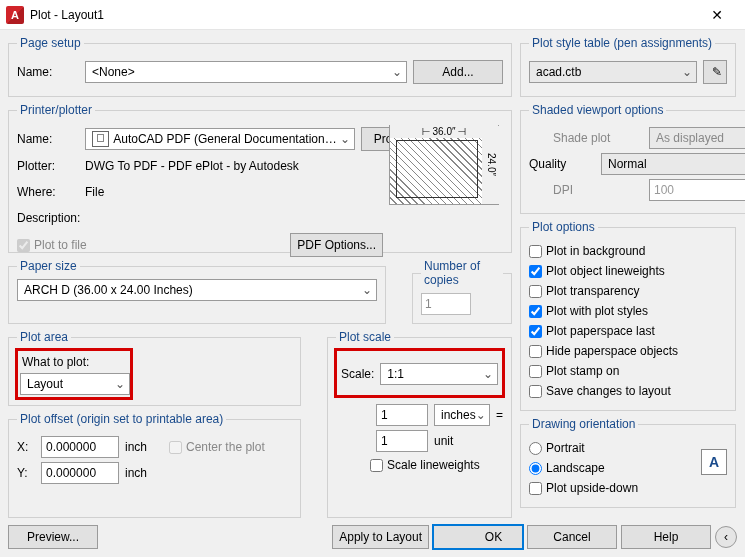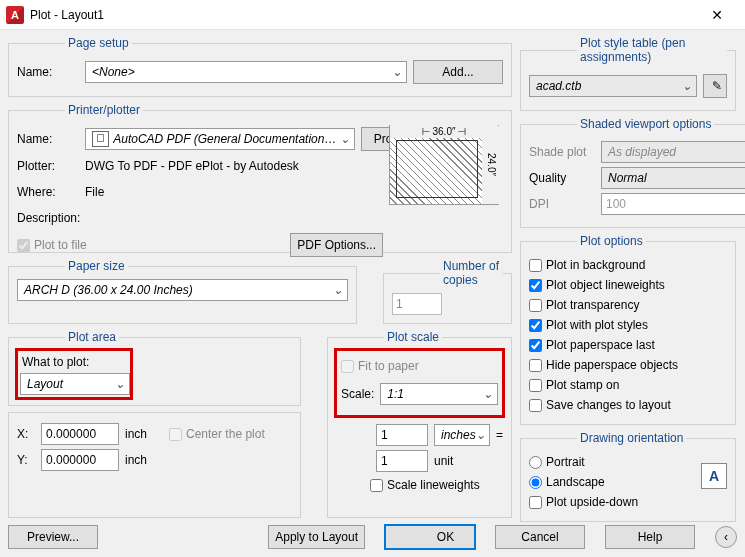--- a/index.html
+++ b/index.html
@@ -52,35 +52,34 @@
   fieldset.group {
     border: 1px solid #d0d0d0;
     margin: 0;
     padding: 6px 8px 8px 8px;
     background: #f0f0f0;
   }
   fieldset.group > legend {
     font-size: 12px;
     padding: 0 3px;
     color: #1a4b8c;
-    margin-left: 48px;
   }
   .row { display:flex; align-items:center; gap:6px; margin:4px 0; min-height:22px;}
   .lbl { width:62px; color:#000; }
-  .lbl.disabled, .disabled { color:#888; }
+  .lbl.disabled, .disabled { color:#888;margin-left:24px; }
   .select, .combo, .txt {
     height: 22px;
     border: 1px solid #9a9a9a;
     background: #fff;
     font: inherit;
     padding: 2px 4px;
     min-width: 0;
   }
   .select.light { background:#e9e9e9; }
-  .select.flat { display:flex; align-items:center; justify-content:space-between; padding:0 4px 0 6px;font-style:italic;}
+  .select.flat { display:flex; align-items:center; justify-content:space-between; padding:0 4px 0 6px;}
   .select.flat .chev { color:#555; }
   .btn {
     height: 24px;
     min-width: 90px;
     border: 1px solid #9a9a9a;
     background: #e1e1e1;
     font: inherit;
     cursor: pointer;
   }
   .btn.small { min-width: auto; padding:0 8px; }
@@ -100,21 +99,21 @@
     position:absolute; top:-2px; left:0; right:0; height:14px; background:#f0f0f0;
     display:flex;align-items:center;justify-content:center; font-size:10px; gap:2px;
   }
   .paper-preview .dim-right {
     position:absolute; top:0; right:-2px; bottom:0; width:18px; background:#f0f0f0;
     display:flex;align-items:center;justify-content:center; font-size:10px;
   }
   .paper-preview .inner { position:absolute; top:14px; left:6px; right:20px; bottom:6px; border:1px solid #333;}
   .bottom-bar {
     position:absolute; left:8px; right:8px; bottom:8px;
-    display:flex; align-items:center; gap:20px;
+    display:flex; align-items:center; gap:4px;
   }
   .bottom-bar .spacer { flex:1; }
   .orient-icon {
     width:26px;height:26px;border:1px solid #888;background:#fff;
     display:flex;align-items:center;justify-content:center;
     font-weight:bold;font-size:14px;color:#1a4b8c;
   }
   .expand-btn {
     width:22px;height:22px;border:1px solid #9a9a9a;border-radius:11px;
     background:#e5e5e5;display:flex;align-items:center;justify-content:center;
@@ -196,64 +195,61 @@
     </fieldset>
 
     <div class="two-col-mid">
       <fieldset class="group" style="flex:1">
         <legend>Paper size</legend>
         <div class="select flat" style="width:100%">
           <span>ARCH D (36.00 x 24.00 Inches)</span>
           <span class="chev">⌄</span>
         </div>
       </fieldset>
-      <fieldset class="group" style="width:129px">
+      <fieldset class="group" style="width:100px">
         <legend>Number of copies</legend>
         <div class="spin">1</div>
       </fieldset>
     </div>
 
     <div class="two-col-mid" style="flex:1">
       <div style="width:310px;display:flex;flex-direction:column;gap:6px;">
         <fieldset class="group" style="height:76px">
           <legend>Plot area</legend>
           <div class="redbox" style="width:118px">
             <div style="margin:2px 0 4px 2px">What to plot:</div>
             <div class="select flat" style="width:110px">
               <span>Layout</span>
               <span class="chev">⌄</span>
             </div>
           </div>
         </fieldset>
 
         <fieldset class="group" style="flex:1">
+          <legend>Plot offset (origin set to printable area)</legend>
           <div class="row">
             <span style="width:18px">X:</span>
             <input class="txt" style="width: 78px;" value="0.000000">
             <span>inch</span>
             <label class="chk disabled" style="margin-left:16px">
               <input type="checkbox" disabled="" style="">
               <span>Center the plot</span>
             </label>
           </div>
           <div class="row">
             <span style="width:18px">Y:</span>
             <input class="txt" style="width: 78px;" value="0.000000">
             <span>inch</span>
           </div>
         </fieldset>
       </div>
 
       <fieldset class="group" style="flex:1">
         <legend>Plot scale</legend>
         <div class="redbox" style="padding:4px 4px 6px 4px">
-          <label class="chk disabled">
-            <input type="checkbox" disabled="" style="">
-            <span>Fit to paper</span>
-          </label>
           <div class="row" style="margin-top:8px">
             <span>Scale:</span>
             <div class="select flat" style="flex:1">
               <span>1:1</span>
               <span class="chev">⌄</span>
             </div>
           </div>
         </div>
         <div class="row" style="margin-top:8px">
           <span style="width:34px"></span>

